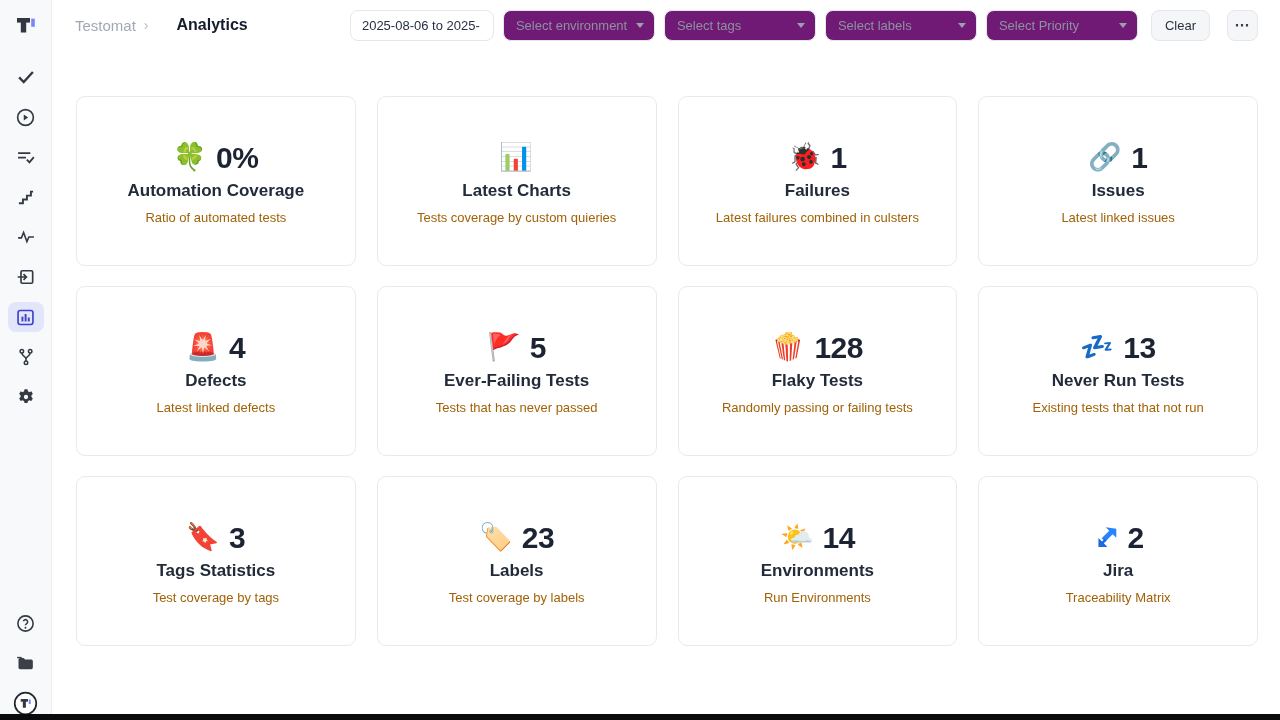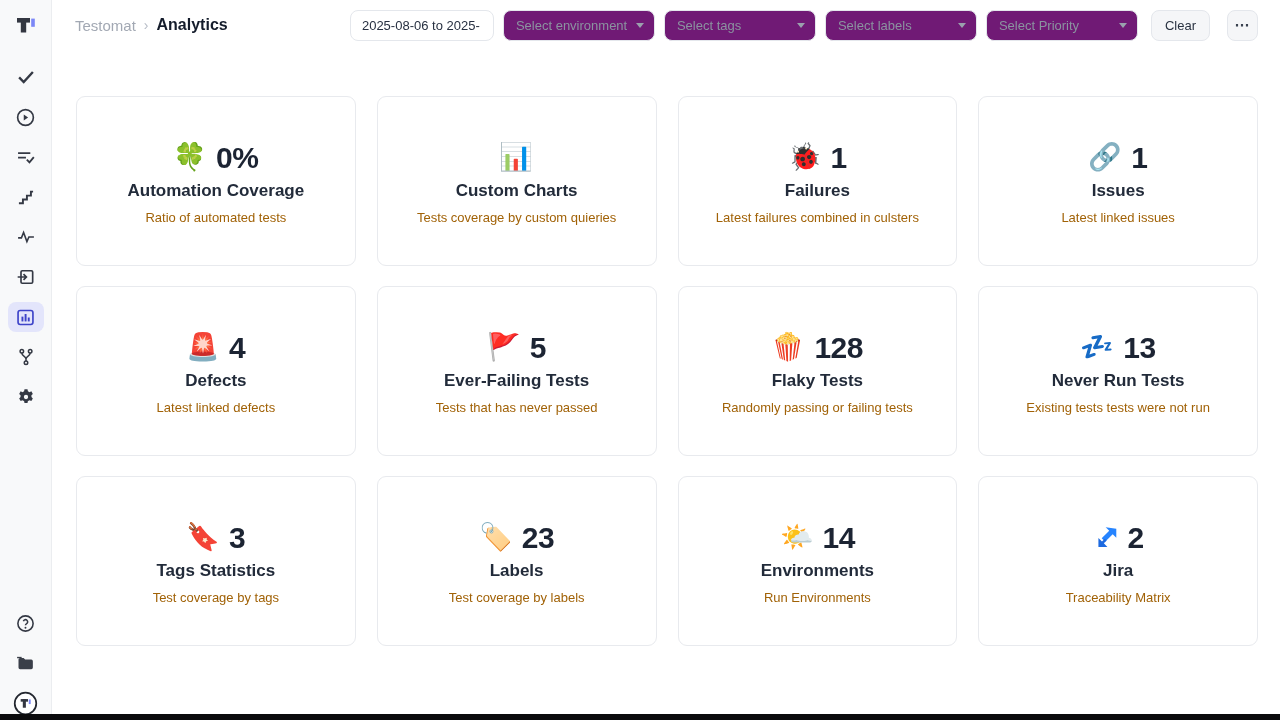--- a/index.html
+++ b/index.html
@@ -47,21 +47,21 @@
 
   .topbar {
     height:50px; flex:0 0 50px;
     display:flex; align-items:center;
     padding:0 22px 0 23px;
     background:#ffffff;
   }
   .breadcrumb { display:flex; align-items:center; gap:8px; white-space:nowrap; }
   .crumb-parent { color:#a2a8b3; font-size:15px; font-weight:500; cursor:pointer; }
   .crumb-sep { color:#b6bcc6; font-size:14px; }
-  .crumb-current { color:#141c2b; font-size:16px; font-weight:700; }
+  .crumb-current { color:#141c2b; font-size:16px; font-weight:700;margin-left:20px; }
 
   .filters { margin-left:auto; display:flex; align-items:center; gap:9px; }
   .date-box {
     width:144px; height:31px;
     border:1px solid #e4e7ec; border-radius:8px; background:#fff;
     display:flex; align-items:center; padding:0 11px;
     font-size:13px; font-weight:500; color:#273041;
     white-space:nowrap; overflow:hidden; cursor:pointer;
   }
   .select-box {
@@ -249,21 +249,21 @@
     </div>
     <div class="card-title">Automation Coverage</div>
     <div class="card-subtitle">Ratio of automated tests</div>
   </div>
 
   <div class="card">
     <div class="card-stat">
       <span class="card-emoji">📊</span>
 
     </div>
-    <div class="card-title">Custom Charts</div>
+    <div class="card-title">Latest Charts</div>
     <div class="card-subtitle">Tests coverage by custom quieries</div>
   </div>
 
   <div class="card">
     <div class="card-stat">
       <span class="card-emoji">🐞</span>
 
       <span class="card-value">1</span>
     </div>
     <div class="card-title">Failures</div>
@@ -310,21 +310,21 @@
     <div class="card-subtitle">Randomly passing or failing tests</div>
   </div>
 
   <div class="card">
     <div class="card-stat">
       <span class="card-emoji">💤</span>
 
       <span class="card-value">13</span>
     </div>
     <div class="card-title">Never Run Tests</div>
-    <div class="card-subtitle">Existing tests tests were not run</div>
+    <div class="card-subtitle">Existing tests that that not run</div>
   </div>
 
   <div class="card">
     <div class="card-stat">
       <span class="card-emoji">🔖</span>
 
       <span class="card-value">3</span>
     </div>
     <div class="card-title">Tags Statistics</div>
     <div class="card-subtitle">Test coverage by tags</div>

